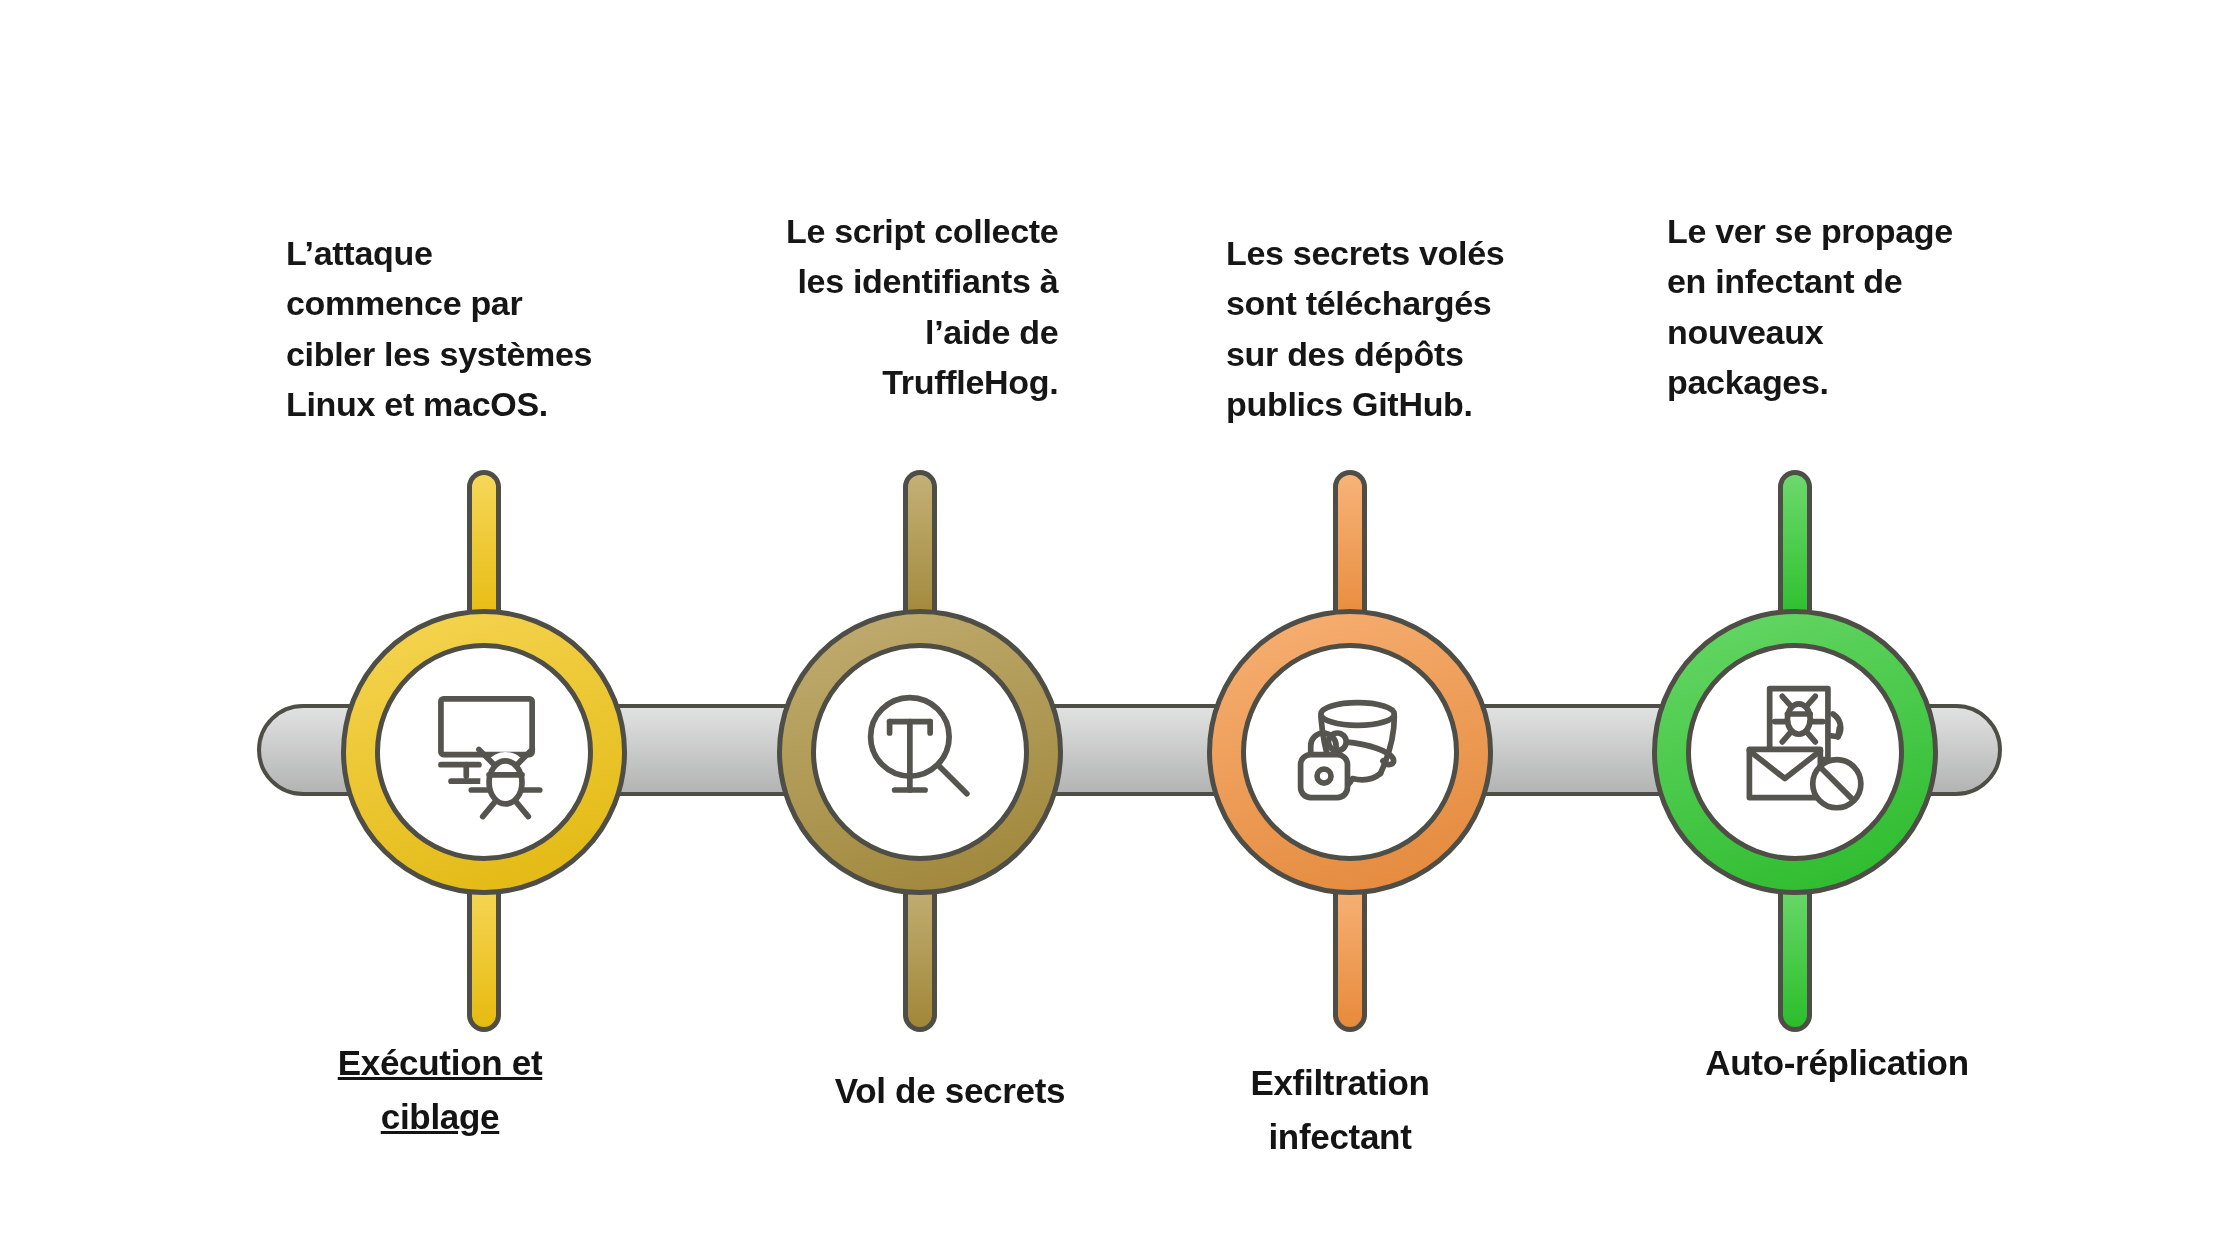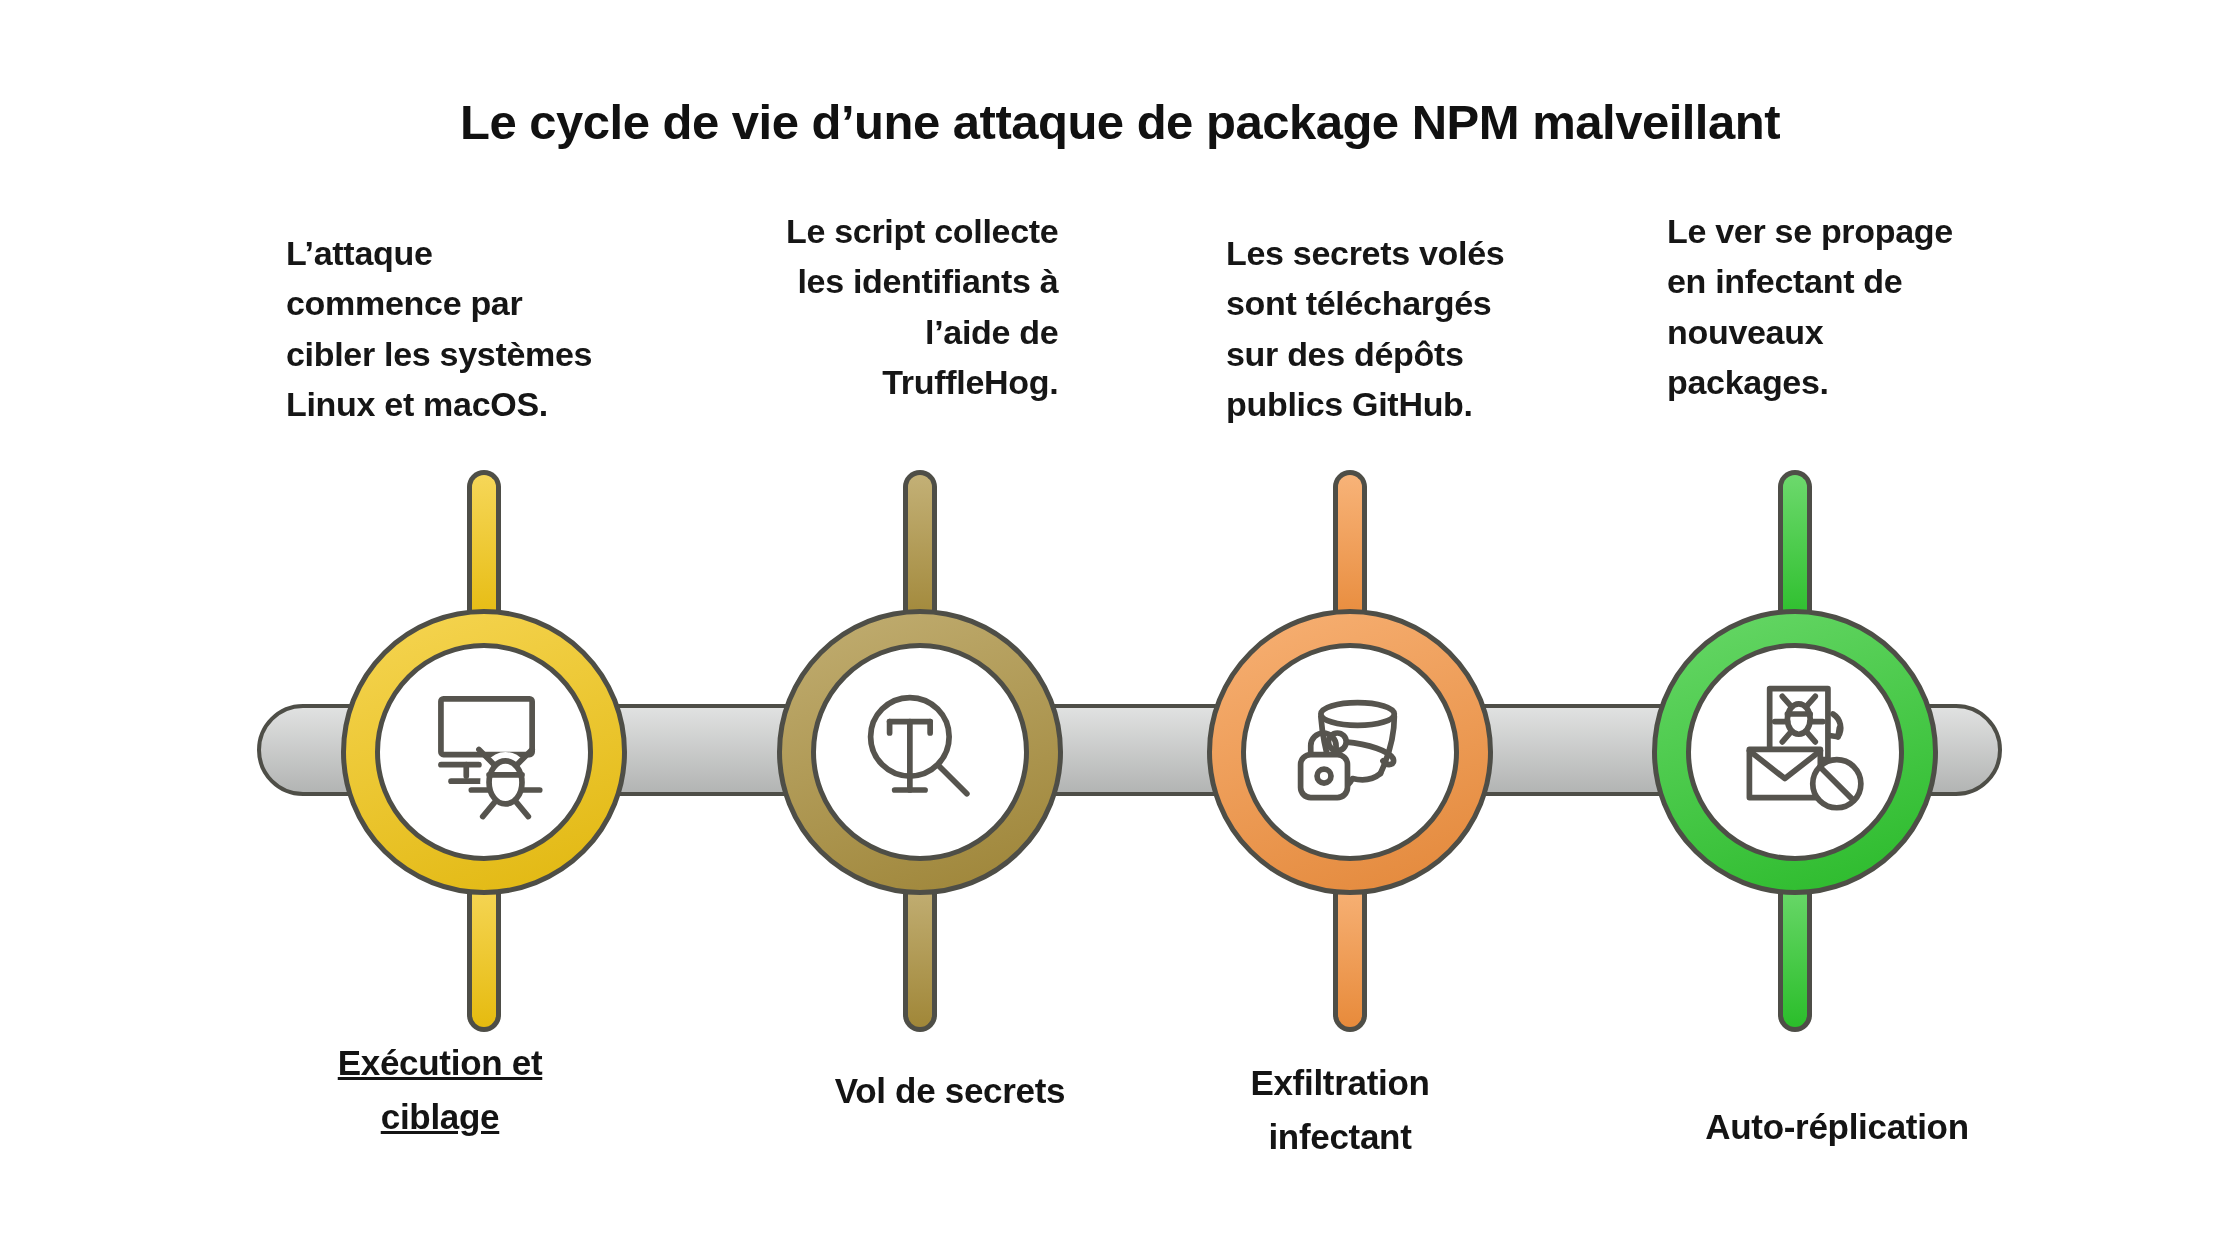--- a/index.html
+++ b/index.html
@@ -60,32 +60,31 @@
   .s1 .stem{left:903px;} .s1 .ring{left:777px;}
   .s2 .stem{left:1333px;} .s2 .ring{left:1207px;}
   .s3 .stem{left:1778px;} .s3 .ring{left:1652px;}
   .d0{left:286px;top:228px;}
   .d1{left:786px;top:206px;text-align:right;}
   .d2{left:1186px;top:228px;margin-left:40px;}
   .d3{left:1667px;top:206px;}
   .l0{left:440px;top:1036px;text-decoration:underline;}
   .l1{left:950px;top:1064px;text-align:center;}
   .l2{left:1340px;top:1056px;}
-  .l3{left:1837px;top:1100px;}
+  .l3{left:1837px;top:1036px;}
   
   svg .ln{fill:none;stroke:currentColor;stroke-width:4.5;stroke-linecap:round;stroke-linejoin:round;}
   svg .wf{fill:#ffffff;stroke:currentColor;stroke-width:4.5;stroke-linecap:round;stroke-linejoin:round;}
   svg .halo{fill:#ffffff;stroke:#ffffff;stroke-width:12;}
 </style>
 </head>
 <body>
 
 <div class="canvas">
 
-  <div class="title">Le cycle de vie d’une attaque de package NPM malveillant</div>
 
   <div class="bar"></div>
 
   <div class="stage s0" style="--c: #F2C510;">
     <div class="desc d0">L’attaque
 commence par
 cibler les systèmes
 Linux et macOS.</div>
     <div class="stem top"></div>
     <div class="stem bottom"></div>

